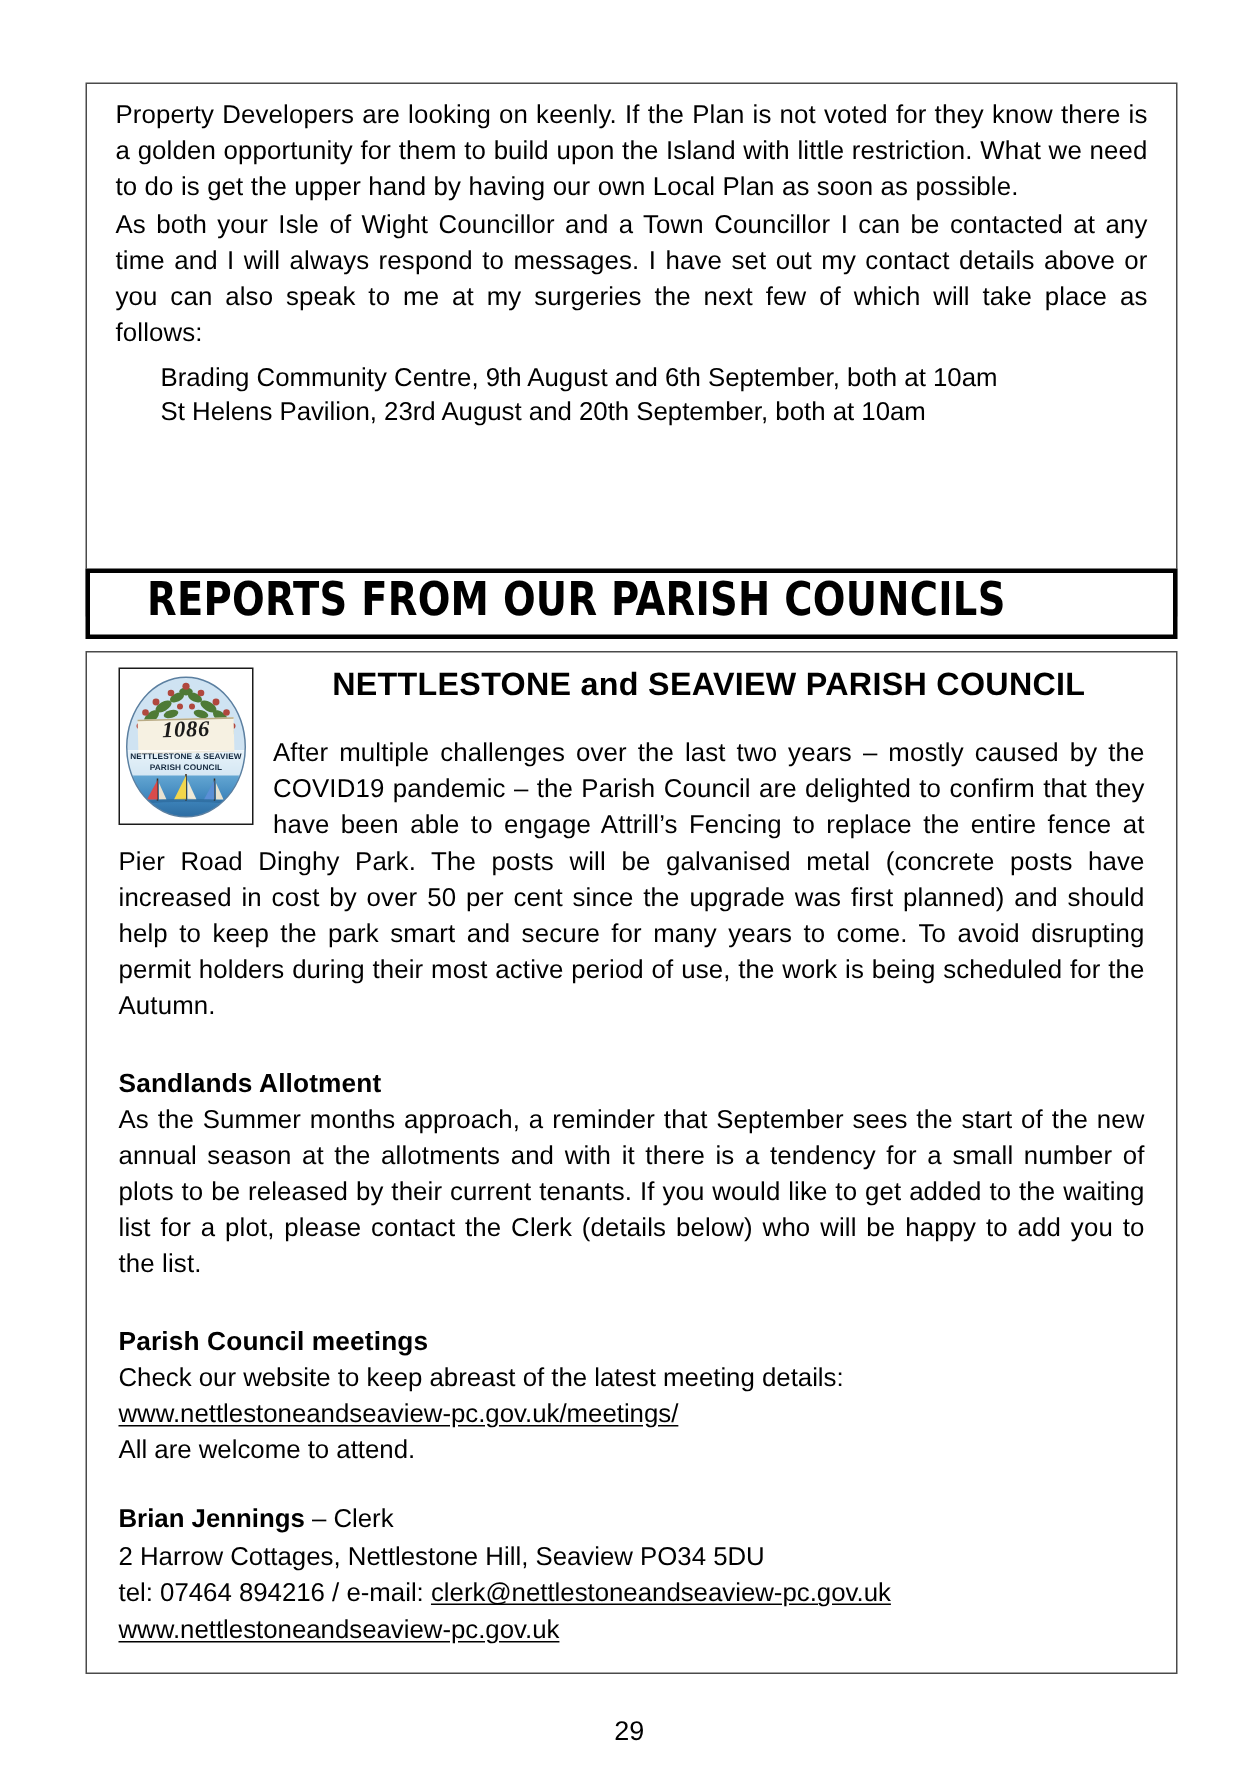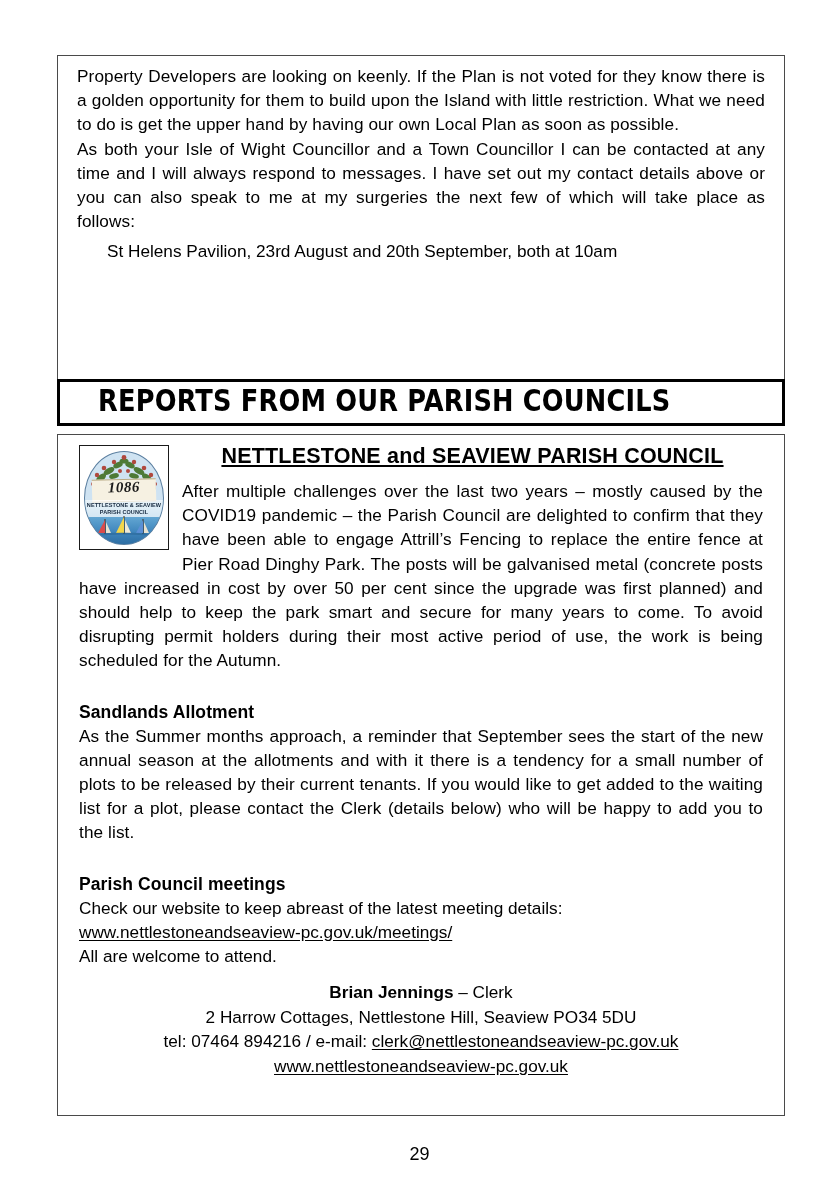--- a/index.html
+++ b/index.html
@@ -176,22 +176,21 @@
     left: 0; right: 0; bottom: 0;
     height: 27px;
     background: linear-gradient(#63a6d2 0%, #3f86bd 55%, #2e6ea3 100%);
   }
 
   .heading-center {
     text-align: center;
     font-weight: bold;
     font-size: 21.5px;
     letter-spacing: .2px;
-    margin: 1px 0 10px 0;
-    text-decoration: underline;
+    margin: 1px 0 20px 0;
   }
   .sub-heading {
     font-weight: bold;
     font-size: 17.5px;
     margin: 0 0 1px 0;
     letter-spacing: .1px;
   }
   .sub-heading.spaced { margin-top: 29px; }
 
   .link-line {
@@ -199,22 +198,21 @@
     line-height: 24.2px;
     text-decoration: underline;
     text-underline-offset: 2px;
   }
   .plain-line {
     font-size: 17.2px;
     line-height: 24.2px;
   }
 
   .contact-block {
-    margin-top: 12px;
-    text-align: center;
+    margin-top: 22px;
     font-size: 17.2px;
     line-height: 24.6px;
   }
   .contact-block .name { font-weight: bold; }
   .contact-block u { text-underline-offset: 2px; }
 
   
   #page-number {
     position: absolute;
     left: 0;
@@ -227,20 +225,21 @@
 </head>
 <body>
 
 <div class="page">
 
   <div id="box-councillor-notice">
     <div class="inner">
       <p class="body-text last-line-left">Property Developers are looking on keenly. If the Plan is not voted for they know there is a golden opportunity for them to build upon the Island with little restriction. What we need to do is get the upper hand by having our own Local Plan as soon as possible.</p>
       <p class="body-text last-line-left" style="margin-top:0;">As both your Isle of Wight Councillor and a Town Councillor I can be contacted at any time and I will always respond to messages. I have set out my contact details above or you can also speak to me at my surgeries the next few of which will take place as follows:</p>
       <div class="indent-lines">
+        <div>Brading Community Centre, 9th August and 6th September, both at 10am</div>
         <div>St Helens Pavilion, 23rd August and 20th September, both at 10am</div>
       </div>
     </div>
   </div>
 
   <div id="banner-reports">
     <div class="banner-text">REPORTS FROM OUR PARISH COUNCILS</div>
   </div>
 
   <div id="box-parish-council">

